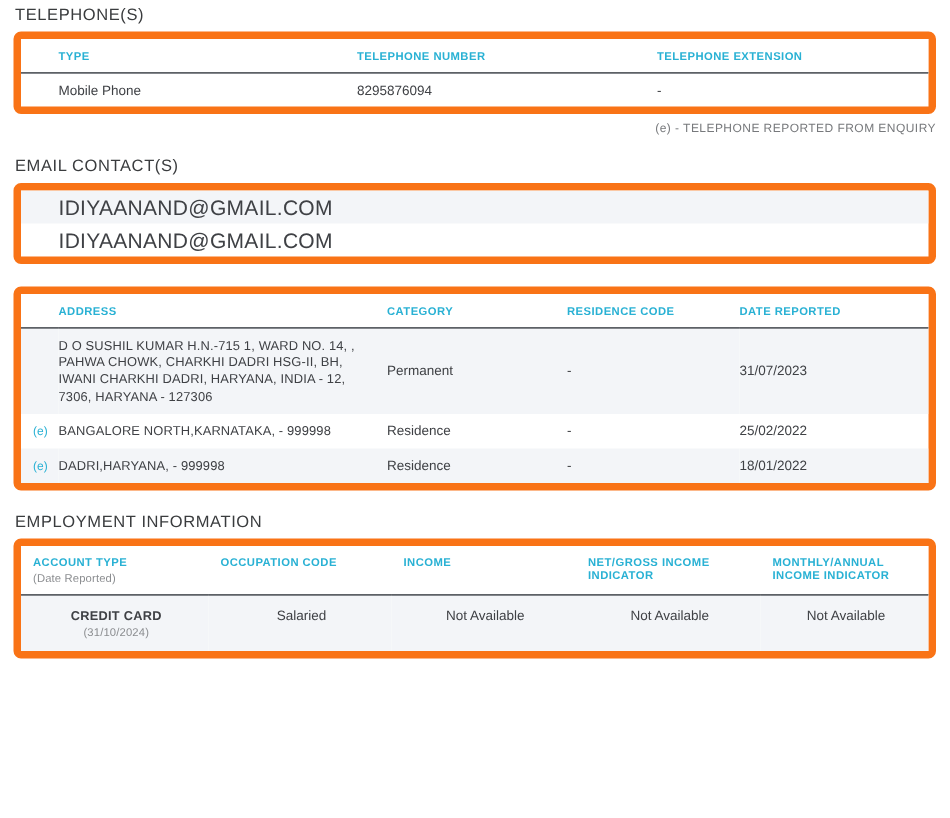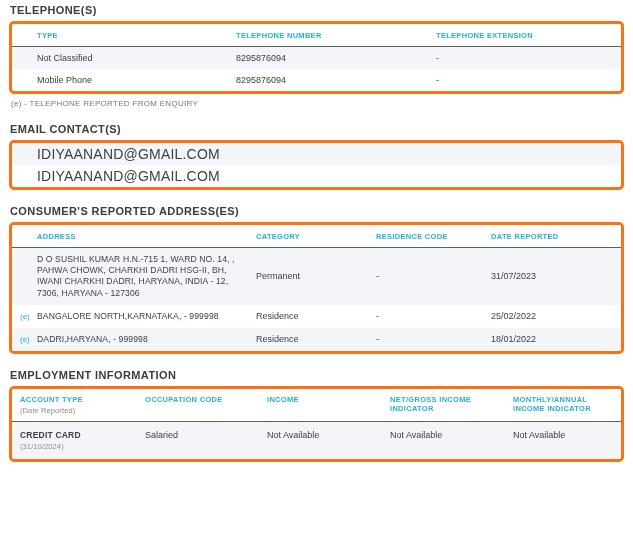--- a/index.html
+++ b/index.html
@@ -7,28 +7,28 @@
   body {
     font-family: "Liberation Sans", sans-serif;
     color: #3f4145;
     -webkit-font-smoothing: antialiased;
   }
   .page { padding: 4px 9px 0 9px; }
   .section { margin-bottom: 15px; }
 
   .section-title {
     font-size: 11px;
-    font-weight: bold;
+    font-weight: normal;
     color: #3a3c3e;
     letter-spacing: 0.4px;
     margin: 0 0 5px 1px;
   }
 
   .card {
-    border: 3px solid #f97316;
+    border: 5px solid #f97316;
     border-radius: 5px;
     background: #ffffff;
     overflow: hidden;
   }
 
   table { width: 100%; border-collapse: collapse; table-layout: fixed; }
 
   thead th {
     text-align: left;
     font-size: 7.5px;
@@ -102,27 +102,28 @@
   }
   .emp-table td.acct { font-size: 8.5px; font-weight: bold; letter-spacing: 0.2px; }
   .emp-table .td-sub {
     display: block;
     font-size: 7.5px;
     font-weight: normal;
     color: #8b8d90;
     margin-top: 2px;
     letter-spacing: 0.1px;
   }
-  .emp-table tbody td { padding-top: 8px; padding-bottom: 8px; vertical-align: top; }
+  .emp-table tbody td { padding-top: 8px; padding-bottom: 8px; vertical-align: top; text-align: center; }
 
   .footnote {
     font-size: 8px;
     color: #77797c;
     letter-spacing: 0.3px;
     margin: 5px 0 0 2px;
+    text-align: right;
   }
 </style>
 </head>
 <body>
 
 <div class="page">
 
   <div class="section">
     <h2 class="section-title">TELEPHONE(S)</h2>
     <div class="card">
@@ -133,46 +134,40 @@
             <col>
           </colgroup>
         <thead>
           <tr>
             <th class="first">TYPE</th>
             <th>TELEPHONE NUMBER</th>
             <th>TELEPHONE EXTENSION</th>
           </tr>
         </thead>
         <tbody>
-          <tr class="shaded">
-            <td class="first">Not Classified</td>
-            <td>8295876094</td>
-            <td>-</td>
-          </tr>
           <tr>
             <td class="first">Mobile Phone</td>
             <td>8295876094</td>
             <td>-</td>
           </tr>
         </tbody>
       </table>
     </div>
     <div class="footnote">(e) - TELEPHONE REPORTED FROM ENQUIRY</div>
   </div>
 
   <div class="section">
     <h2 class="section-title">EMAIL CONTACT(S)</h2>
     <div class="card">
       <div class="email-row shaded">IDIYAANAND@GMAIL.COM</div>
       <div class="email-row">IDIYAANAND@GMAIL.COM</div>
     </div>
   </div>
 
   <div class="section">
-    <h2 class="section-title">CONSUMER'S REPORTED ADDRESS(ES)</h2>
     <div class="card">
       <table class="addr-table">
         <colgroup>
             <col class="cm">
             <col class="c1">
             <col class="c2">
             <col class="c3">
             <col>
           </colgroup>
         <thead>

